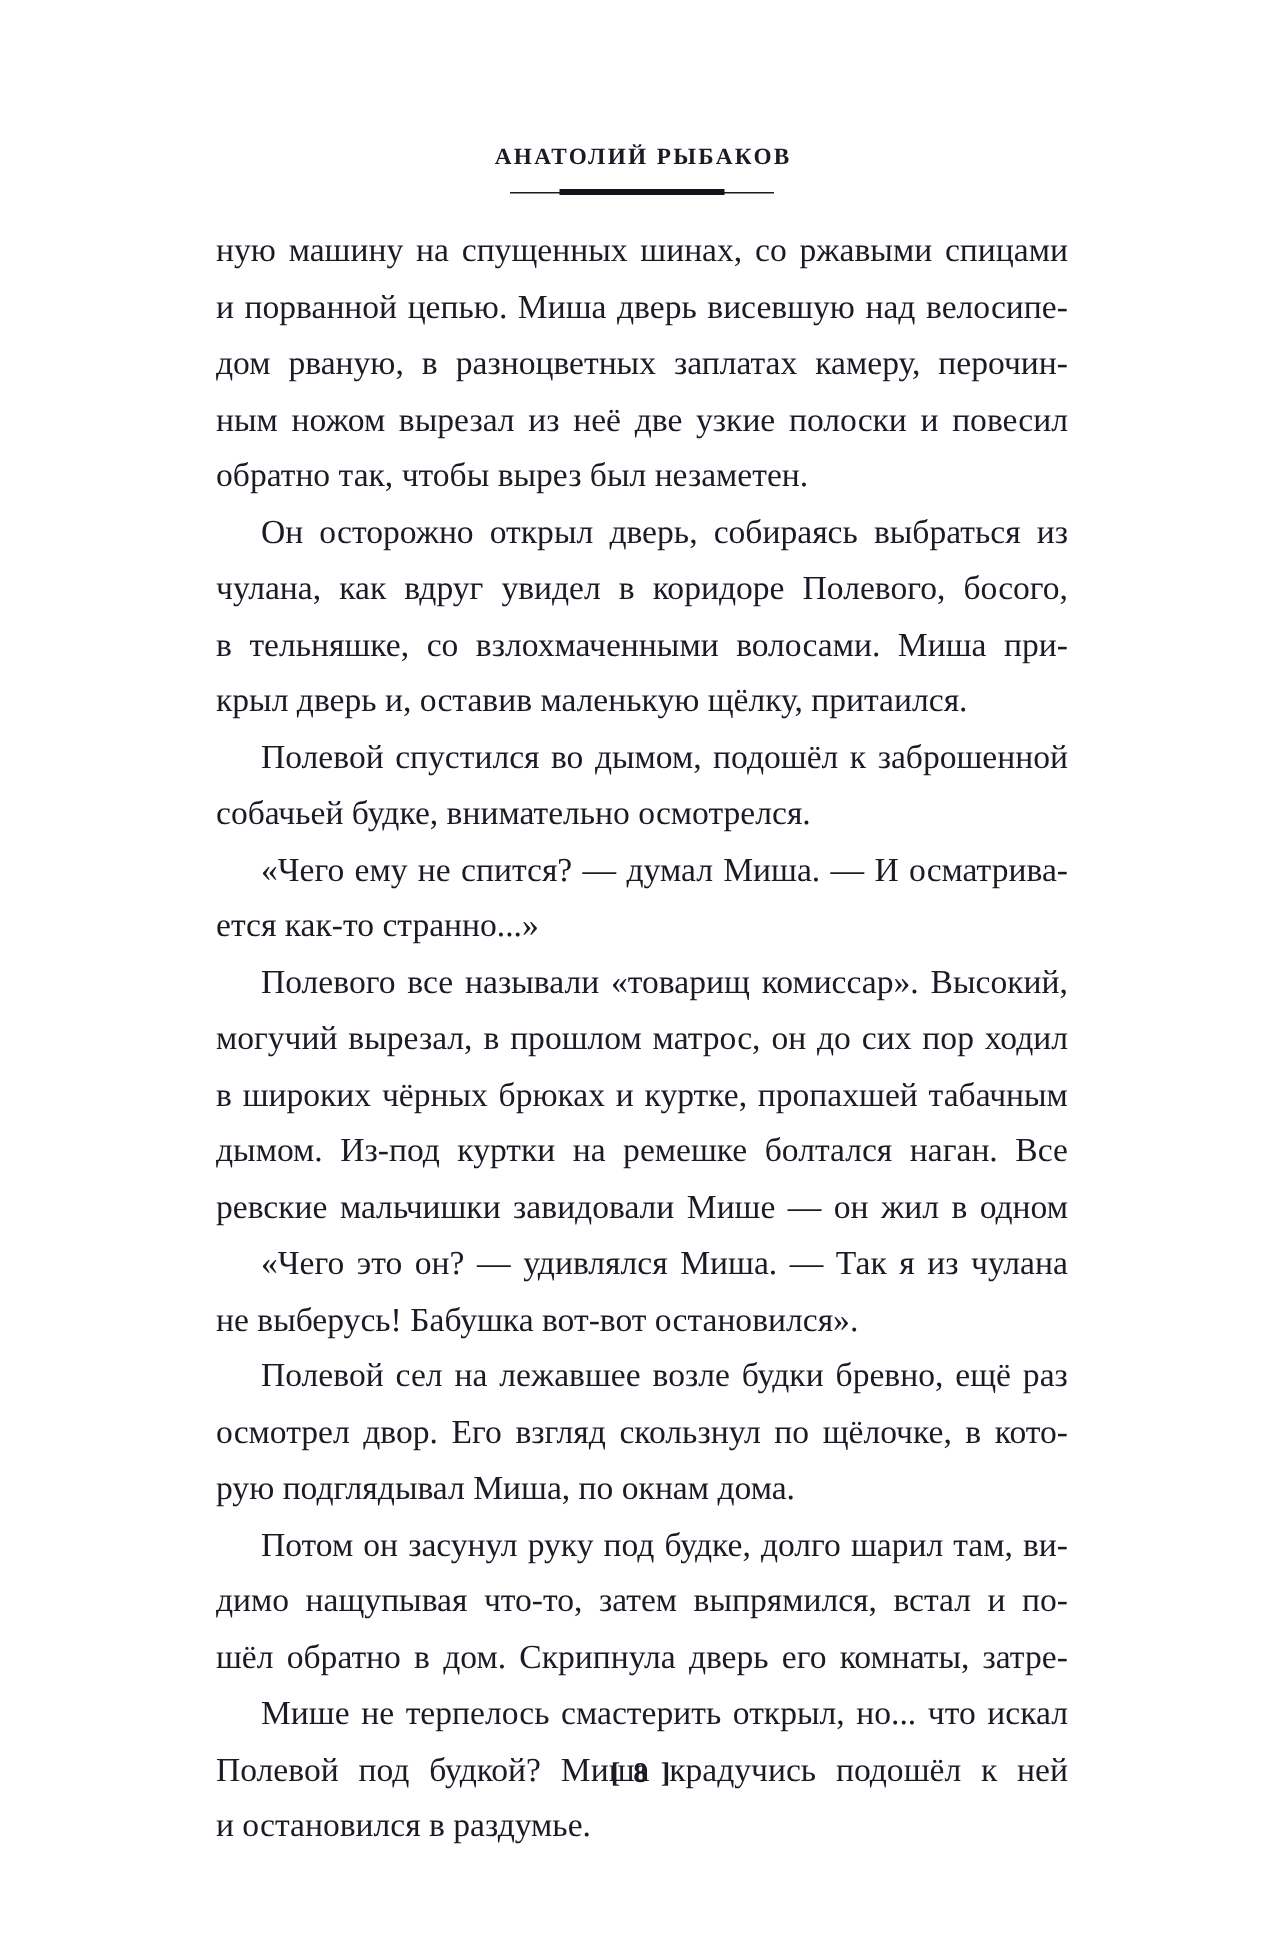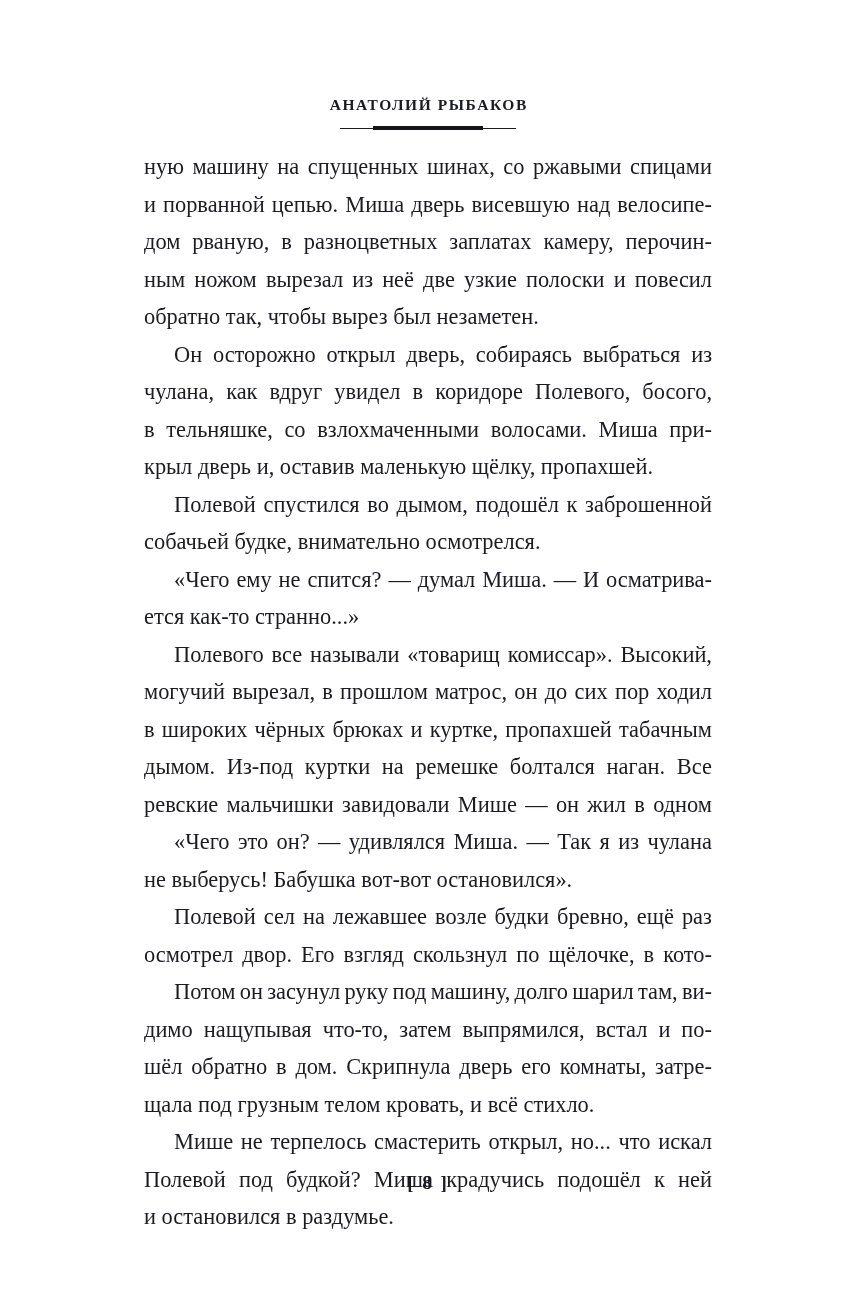--- a/index.html
+++ b/index.html
@@ -138,21 +138,21 @@
         <div class="line just"><span class="w">ную</span><span class="w">машину</span><span class="w">на</span><span class="w">спущенных</span><span class="w">шинах,</span><span class="w">со</span><span class="w">ржавыми</span><span class="w">спицами</span></div>
         <div class="line just"><span class="w">и</span><span class="w">порванной</span><span class="w">цепью.</span><span class="w">Миша</span><span class="w">дверь</span><span class="w">висевшую</span><span class="w">над</span><span class="w">велосипе-</span></div>
         <div class="line just"><span class="w">дом</span><span class="w">рваную,</span><span class="w">в</span><span class="w">разноцветных</span><span class="w">заплатах</span><span class="w">камеру,</span><span class="w">перочин-</span></div>
         <div class="line just"><span class="w">ным</span><span class="w">ножом</span><span class="w">вырезал</span><span class="w">из</span><span class="w">неё</span><span class="w">две</span><span class="w">узкие</span><span class="w">полоски</span><span class="w">и</span><span class="w">повесил</span></div>
         <div class="line last"><span class="w">обратно так, чтобы вырез был незаметен.</span></div>
       </div>
       <div>
         <div class="line just indent"><span class="w">Он</span><span class="w">осторожно</span><span class="w">открыл</span><span class="w">дверь,</span><span class="w">собираясь</span><span class="w">выбраться</span><span class="w">из</span></div>
         <div class="line just"><span class="w">чулана,</span><span class="w">как</span><span class="w">вдруг</span><span class="w">увидел</span><span class="w">в</span><span class="w">коридоре</span><span class="w">Полевого,</span><span class="w">босого,</span></div>
         <div class="line just"><span class="w">в</span><span class="w">тельняшке,</span><span class="w">со</span><span class="w">взлохмаченными</span><span class="w">волосами.</span><span class="w">Миша</span><span class="w">при-</span></div>
-        <div class="line last"><span class="w">крыл дверь и, оставив маленькую щёлку, пропахшей.</span></div>
+        <div class="line last"><span class="w">крыл дверь и, оставив маленькую щёлку, притаился.</span></div>
       </div>
       <div>
         <div class="line just indent"><span class="w">Полевой</span><span class="w">спустился</span><span class="w">во</span><span class="w">дымом,</span><span class="w">подошёл</span><span class="w">к</span><span class="w">заброшенной</span></div>
         <div class="line last"><span class="w">собачьей будке, внимательно осмотрелся.</span></div>
       </div>
       <div>
         <div class="line just indent"><span class="w">«Чего</span><span class="w">ему</span><span class="w">не</span><span class="w">спится?</span><span class="w">—</span><span class="w">думал</span><span class="w">Миша.</span><span class="w">—</span><span class="w">И</span><span class="w">осматрива-</span></div>
         <div class="line last"><span class="w">ется как-то странно...»</span></div>
       </div>
       <div>
@@ -162,26 +162,26 @@
         <div class="line just"><span class="w">дымом.</span><span class="w">Из-под</span><span class="w">куртки</span><span class="w">на</span><span class="w">ремешке</span><span class="w">болтался</span><span class="w">наган.</span><span class="w">Все</span></div>
         <div class="line just"><span class="w">ревские</span><span class="w">мальчишки</span><span class="w">завидовали</span><span class="w">Мише</span><span class="w">—</span><span class="w">он</span><span class="w">жил</span><span class="w">в</span><span class="w">одном</span></div>
       </div>
       <div>
         <div class="line just indent"><span class="w">«Чего</span><span class="w">это</span><span class="w">он?</span><span class="w">—</span><span class="w">удивлялся</span><span class="w">Миша.</span><span class="w">—</span><span class="w">Так</span><span class="w">я</span><span class="w">из</span><span class="w">чулана</span></div>
         <div class="line last"><span class="w">не выберусь! Бабушка вот-вот остановился».</span></div>
       </div>
       <div>
         <div class="line just indent"><span class="w">Полевой</span><span class="w">сел</span><span class="w">на</span><span class="w">лежавшее</span><span class="w">возле</span><span class="w">будки</span><span class="w">бревно,</span><span class="w">ещё</span><span class="w">раз</span></div>
         <div class="line just"><span class="w">осмотрел</span><span class="w">двор.</span><span class="w">Его</span><span class="w">взгляд</span><span class="w">скользнул</span><span class="w">по</span><span class="w">щёлочке,</span><span class="w">в</span><span class="w">кото-</span></div>
+        <div class="line last"><span class="w">рую подглядывал Миша, по окнам дома.</span></div>
       </div>
       <div>
-        <div class="line just indent"><span class="w">Потом</span><span class="w">он</span><span class="w">засунул</span><span class="w">руку</span><span class="w">под</span><span class="w">машину,</span><span class="w">долго</span><span class="w">шарил</span><span class="w">там,</span><span class="w">ви-</span></div>
+        <div class="line just indent"><span class="w">Потом</span><span class="w">он</span><span class="w">засунул</span><span class="w">руку</span><span class="w">под</span><span class="w">будке,</span><span class="w">долго</span><span class="w">шарил</span><span class="w">там,</span><span class="w">ви-</span></div>
         <div class="line just"><span class="w">димо</span><span class="w">нащупывая</span><span class="w">что-то,</span><span class="w">затем</span><span class="w">выпрямился,</span><span class="w">встал</span><span class="w">и</span><span class="w">по-</span></div>
         <div class="line just"><span class="w">шёл</span><span class="w">обратно</span><span class="w">в</span><span class="w">дом.</span><span class="w">Скрипнула</span><span class="w">дверь</span><span class="w">его</span><span class="w">комнаты,</span><span class="w">затре-</span></div>
-        <div class="line last"><span class="w">щала под грузным телом кровать, и всё стихло.</span></div>
       </div>
       <div>
         <div class="line just indent"><span class="w">Мише</span><span class="w">не</span><span class="w">терпелось</span><span class="w">смастерить</span><span class="w">открыл,</span><span class="w">но...</span><span class="w">что</span><span class="w">искал</span></div>
         <div class="line just"><span class="w">Полевой</span><span class="w">под</span><span class="w">будкой?</span><span class="w">Миша</span><span class="w">крадучись</span><span class="w">подошёл</span><span class="w">к</span><span class="w">ней</span></div>
         <div class="line last"><span class="w">и остановился в раздумье.</span></div>
       </div>
     </div>
 
   <div class="folio">[ 8 ]</div>
 

